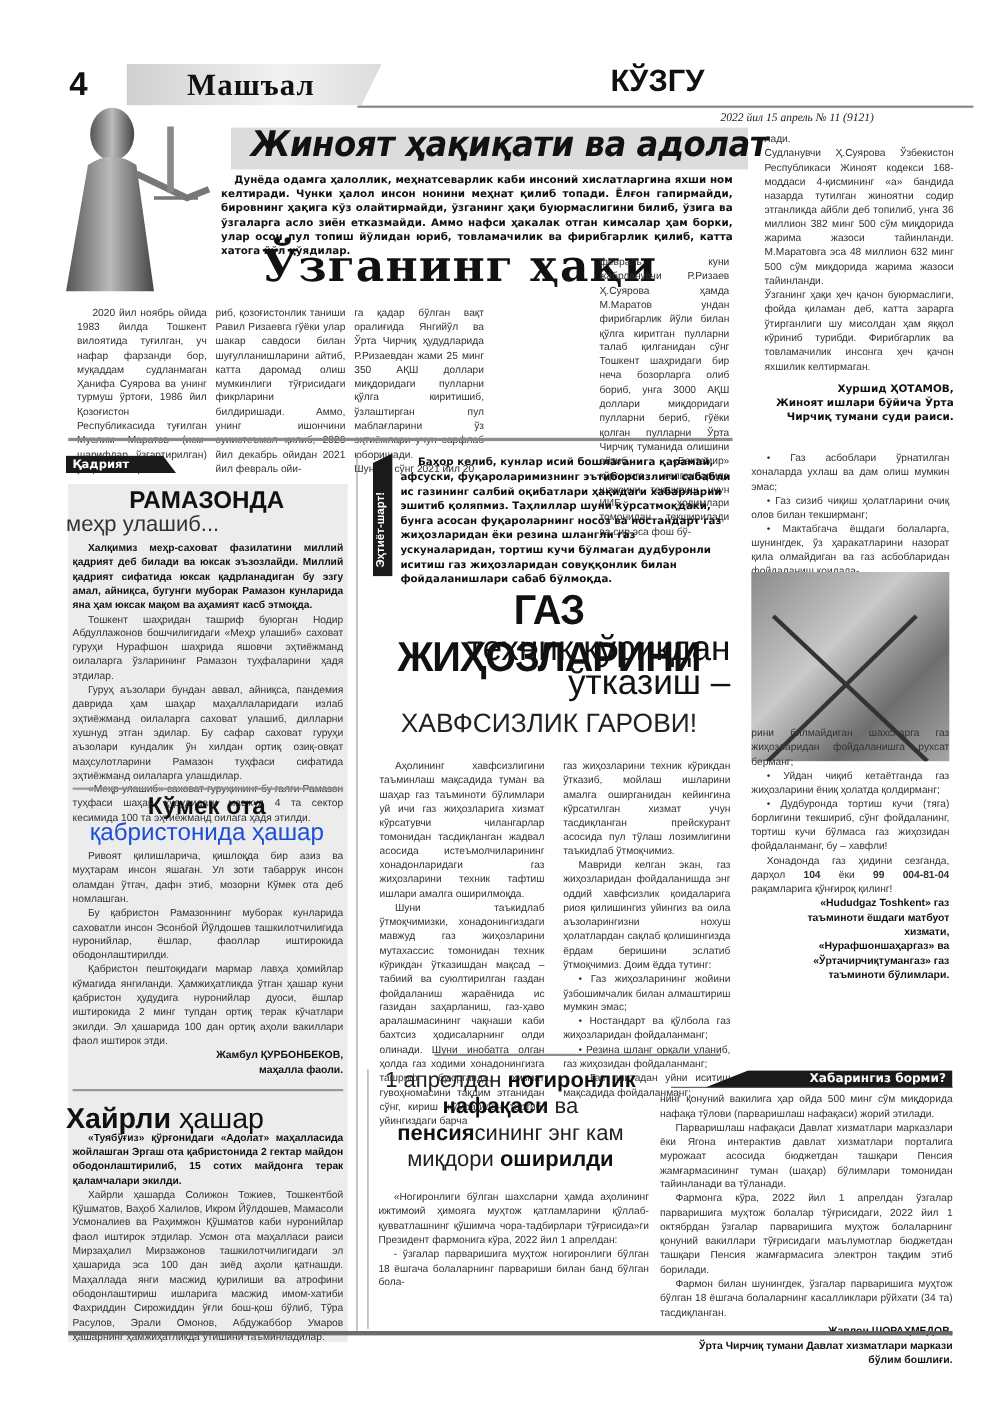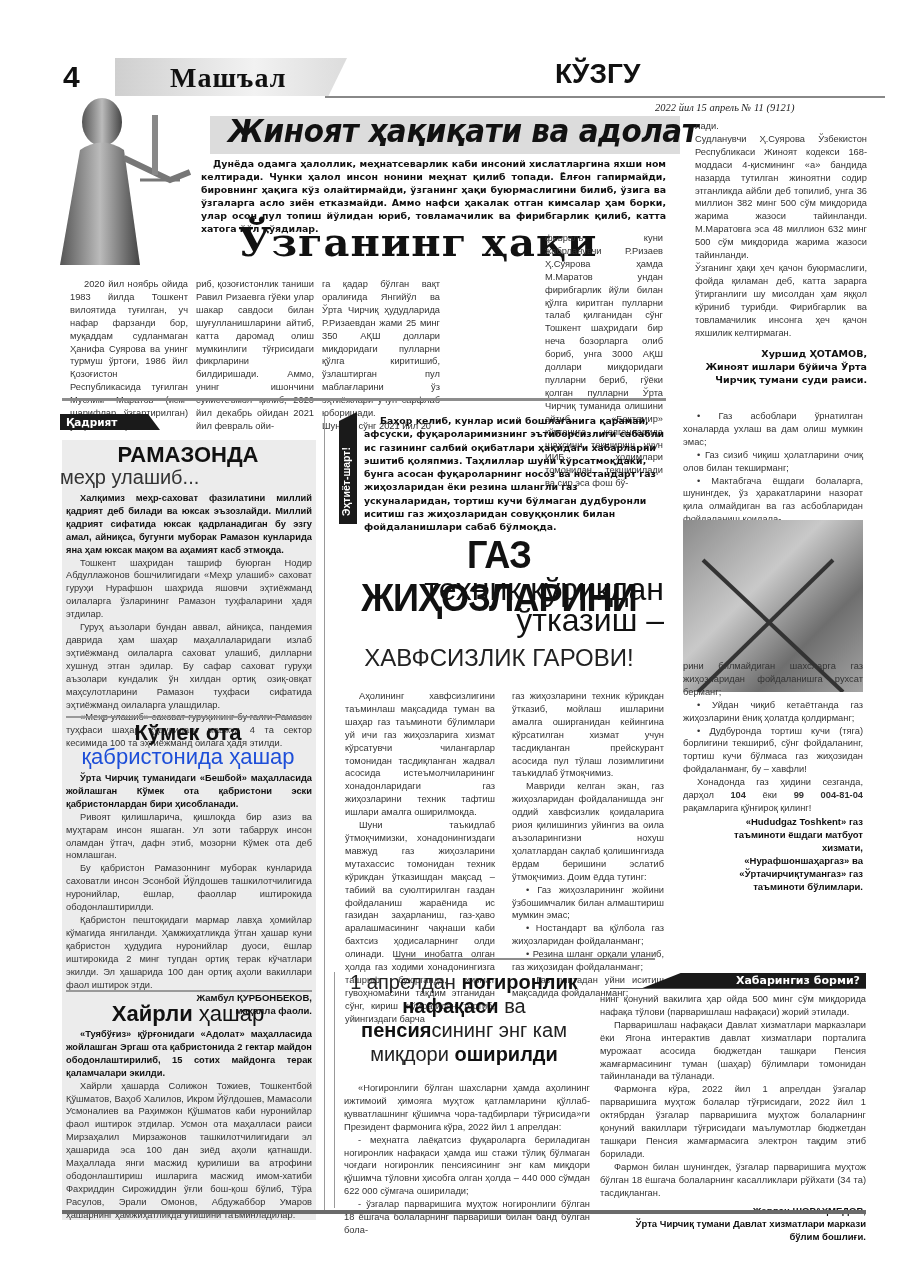--- a/index.html
+++ b/index.html
@@ -25,21 +25,21 @@
 .sub-title{left:238px;top:218px;font-family:"DejaVu Serif",serif;font-size:40px;font-weight:bold;color:#111;letter-spacing:1px}
 .col{position:absolute}
 .rule-h{height:3px;background:#8d8d8d}
 
 .rubric{left:60px;top:414px;width:100px;height:16px;background:#1a1a1a;color:#fff;font-size:10.5px;font-weight:bold;padding-left:6px;line-height:16px;clip-path:polygon(0 0,88% 0,100% 100%,0 100%)}
 .panel{left:62px;top:440px;width:254px;height:780px;background:#ececec}
 .ram-title{left:60px;top:442px;width:256px;text-align:center;font-family:"Liberation Sans",sans-serif;font-weight:bold;font-size:22px;color:#111}
 .ram-sub{left:60px;top:466px;width:256px;font-family:"Liberation Sans",sans-serif;font-size:20px;color:#333}
 .k-title{left:60px;top:720px;width:256px;text-align:center;font-family:"Liberation Sans",sans-serif;font-weight:bold;font-size:22px;color:#111}
 .k-sub{left:60px;top:744px;width:256px;text-align:center;font-family:"Liberation Sans",sans-serif;font-size:22px;color:#1d4ed8}
-.h-title{left:60px;top:1001px;width:256px;text-align:center;font-family:"Liberation Sans",sans-serif;font-size:22px;color:#111}
+.h-title{left:60px;top:1001px;width:256px;text-align:left;font-family:"Liberation Sans",sans-serif;font-size:26px;color:#111}
 .vsep{width:1px;background:#999}
 .tag-vert{left:339px;top:412px;width:18px;height:112px;background:#1a1a1a;clip-path:polygon(0 8%,100% 0,100% 100%,0 100%)}
 .tag-vert span{position:absolute;left:1px;top:104px;transform:rotate(-90deg);transform-origin:left top;color:#fff;font-size:10.5px;font-weight:bold;white-space:nowrap;font-family:"Liberation Sans",sans-serif}
 .gas-lead{left:364px;top:414px;width:300px;font-family:"DejaVu Sans",sans-serif;font-size:9.3px;line-height:13.3px;font-weight:bold;color:#111}
 .gas-lead span{display:inline-block;width:16px}
 .gas-h1{left:334px;top:534px;width:330px;text-align:center;font-family:"Liberation Sans",sans-serif;font-weight:bold;font-size:38px;color:#111;letter-spacing:-1px;transform:scaleX(0.95)}
 .gas-h2{left:334px;top:574px;width:330px;text-align:right;font-family:"Liberation Sans",sans-serif;font-size:32px;line-height:31px;color:#111}
 .gas-h3{left:334px;top:644px;width:330px;text-align:center;font-family:"Liberation Sans",sans-serif;font-size:24px;color:#222}
 .photo{left:683px;top:520px;width:180px;height:172px;background:linear-gradient(135deg,#8b8b8b,#c9c9c9 40%,#6e6e6e 70%,#a5a5a5)}
 .pension-h{left:344px;top:970px;width:240px;text-align:center;font-family:"Liberation Sans",sans-serif;font-size:20px;line-height:24px;color:#222}
@@ -105,21 +105,20 @@
 <div class="col txt" style="left:66px;top:492px;width:246px">
   <p class="bold">Халқимиз меҳр-саховат фазилатини миллий қадрият деб билади ва юксак эъзозлайди. Миллий қадрият сифатида юксак қадрланадиган бу эзгу амал, айниқса, бугунги муборак Рамазон кунларида яна ҳам юксак мақом ва аҳамият касб этмоқда.</p>
   <p>Тошкент шаҳридан ташриф буюрган Нодир Абдуллажонов бошчилигидаги «Меҳр улашиб» саховат гуруҳи Нурафшон шаҳрида яшовчи эҳтиёжманд оилаларга ўзларининг Рамазон туҳфаларини ҳадя этдилар.</p>
   <p>Гуруҳ аъзолари бундан аввал, айниқса, пандемия даврида ҳам шаҳар маҳаллаларидаги излаб эҳтиёжманд оилаларга саховат улашиб, дилларни хушнуд этган эдилар. Бу сафар саховат гуруҳи аъзолари кундалик ўн хилдан ортиқ озиқ-овқат маҳсулотларини Рамазон туҳфаси сифатида эҳтиёжманд оилаларга улашдилар.</p>
   <p>«Меҳр улашиб» саховат гуруҳининг бу галги Рамазон туҳфаси шаҳар ҳудудидаги мавжуд 4 та сектор кесимида 100 та эҳтиёжманд оилага ҳадя этилди.</p>
 </div>
 <div class="abs" style="left:66px;top:716px;width:246px;height:2px;background:#999"></div>
 <div class="abs k-title">Кўмек ота</div>
 <div class="abs k-sub">қабристонида ҳашар</div>
 <div class="col txt" style="left:66px;top:772px;width:246px">
-  <p class="bold">Ўрта Чирчиқ туманидаги «Бешбой» маҳалласида жойлашган Кўмек ота қабристони эски қабристонлардан бири ҳисобланади.</p>
   <p>Ривоят қилишларича, қишлоқда бир азиз ва муҳтарам инсон яшаган. Ул зоти табаррук инсон оламдан ўтгач, дафн этиб, мозорни Кўмек ота деб номлашган.</p>
   <p>Бу қабристон Рамазоннинг муборак кунларида саховатли инсон Эсонбой Йўлдошев ташкилотчилигида нуронийлар, ёшлар, фаоллар иштирокида ободонлаштирилди.</p>
   <p>Қабристон пештоқидаги мармар лавҳа ҳомийлар кўмагида янгиланди. Ҳамжиҳатликда ўтган ҳашар куни қабристон ҳудудига нуронийлар дуоси, ёшлар иштирокида 2 минг тупдан ортиқ терак кўчатлари экилди. Эл ҳашарида 100 дан ортиқ аҳоли вакиллари фаол иштирок этди.</p>
   <div class="sig">Жамбул ҚУРБОНБЕКОВ,</div>
   <div class="sig">маҳалла фаоли.</div>
 </div>
 <div class="abs" style="left:66px;top:990px;width:246px;height:2px;background:#999"></div>
 <div class="abs h-title"><b>Хайрли</b><span> ҳашар</span></div>
 <div class="col txt" style="left:66px;top:1028px;width:246px">
   <p class="bold">«Туябўғиз» қўрғонидаги «Адолат» маҳалласида жойлашган Эргаш ота қабристонида 2 гектар майдон ободонлаштирилиб, 15 сотих майдонга терак қаламчалари экилди.</p>
@@ -176,21 +175,20 @@
 <div class="abs pension-h">
   <span>1 апрелдан </span><b>ногиронлик</b><br>
   <b>нафақаси</b><span> ва</span><br>
   <b>пенсия</b><span>сининг энг кам</span><br>
   <span>миқдори </span><b>оширилди</b>
 </div>
 <div class="abs habar">Хабарингиз борми?</div>
 <div class="abs habar-line"></div>
 <div class="col txt" style="left:344px;top:1082px;width:246px">
   <p>«Ногиронлиги бўлган шахсларни ҳамда аҳолининг ижтимоий ҳимояга муҳтож қатламларини қўллаб-қувватлашнинг қўшимча чора-тадбирлари тўғрисида»ги Президент фармонига кўра, 2022 йил 1 апрелдан:</p>
-  <p>- меҳнатга лаёқатсиз фуқароларга бериладиган ногиронлик нафақаси ҳамда иш стажи тўлиқ бўлмаган чоғдаги ногиронлик пенсиясининг энг кам миқдори қўшимча тўловни ҳисобга олган ҳолда – 440 000 сўмдан 622 000 сўмгача оширилади;</p>
   <p>- ўзгалар парваришига муҳтож ногиронлиги бўлган 18 ёшгача болаларнинг парвариши билан банд бўлган бола-</p>
 </div>
 <div class="col txt" style="left:600px;top:993px;width:266px">
   <p style="text-indent:0">нинг қонуний вакилига ҳар ойда 500 минг сўм миқдорида нафақа тўлови (парваришлаш нафақаси) жорий этилади.</p>
   <p>Парваришлаш нафақаси Давлат хизматлари марказлари ёки Ягона интерактив давлат хизматлари порталига мурожаат асосида бюджетдан ташқари Пенсия жамғармасининг туман (шаҳар) бўлимлари томонидан тайинланади ва тўланади.</p>
   <p>Фармонга кўра, 2022 йил 1 апрелдан ўзгалар парваришига муҳтож болалар тўғрисидаги, 2022 йил 1 октябрдан ўзгалар парваришига муҳтож болаларнинг қонуний вакиллари тўғрисидаги маълумотлар бюджетдан ташқари Пенсия жамғармасига электрон тақдим этиб борилади.</p>
   <p>Фармон билан шунингдек, ўзгалар парваришига муҳтож бўлган 18 ёшгача болаларнинг касалликлари рўйхати (34 та) тасдиқланган.</p>
   <div class="sig" style="margin-top:4px">Жавлон ШОРАҲМЕДОВ,</div>
   <div class="sig">Ўрта Чирчиқ тумани Давлат хизматлари маркази</div>
   <div class="sig">бўлим бошлиғи.</div>

